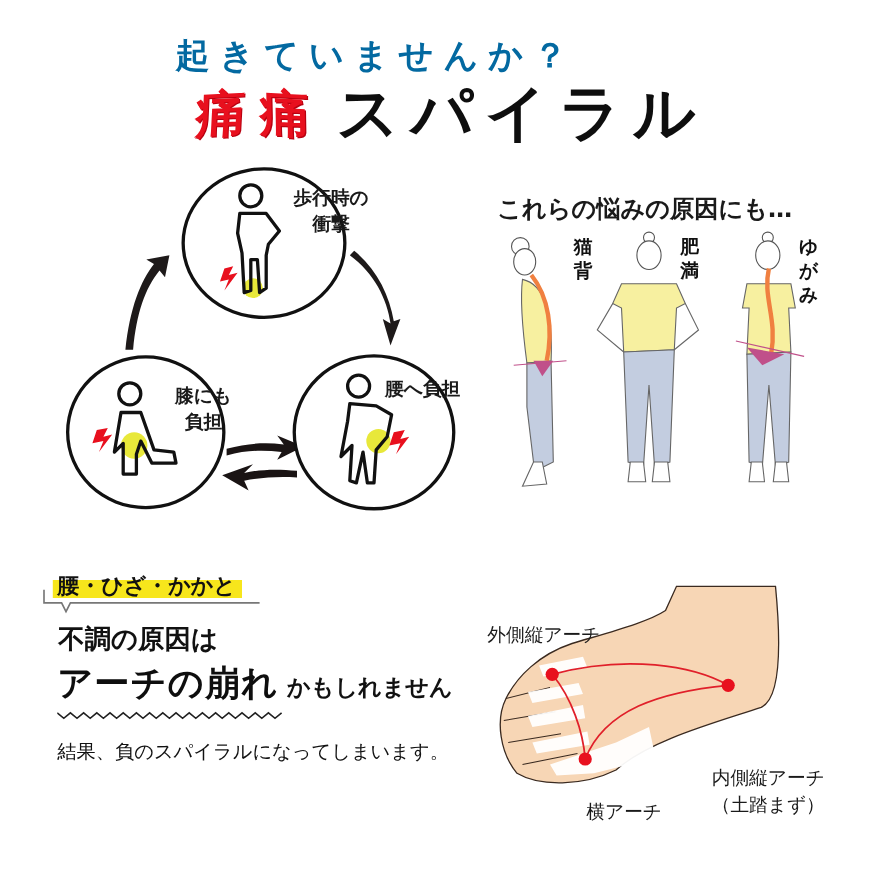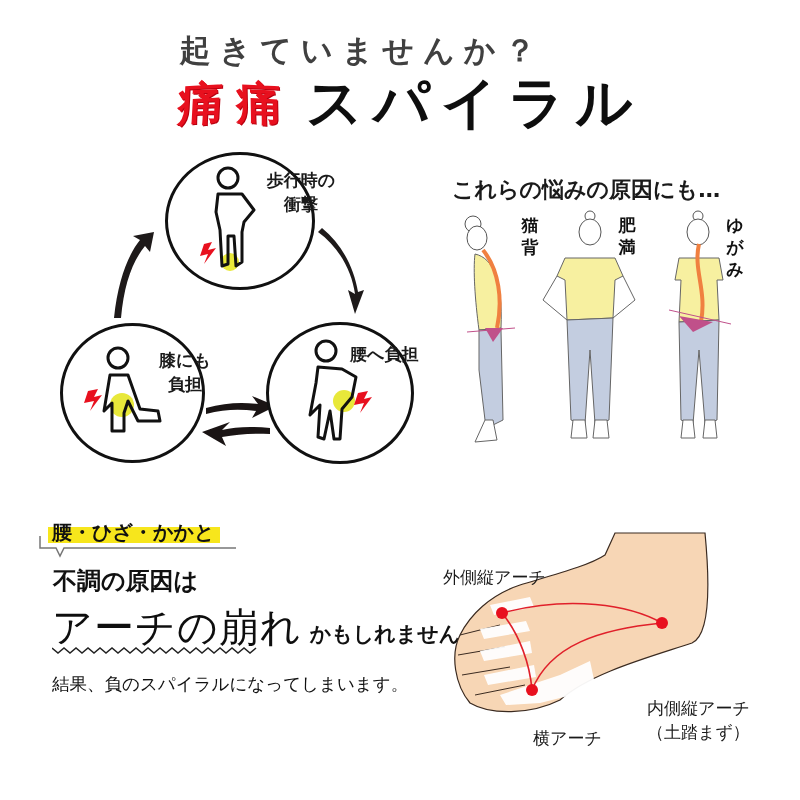--- a/index.html
+++ b/index.html
@@ -4,21 +4,21 @@
   <style>
     * { margin: 0; padding: 0; box-sizing: border-box; }
     html, body { width: 800px; height: 800px; background: #ffffff; overflow: hidden; }
     body { position: relative; font-family: "DejaVu Sans", sans-serif; color: #111; }
 
     .abs { position: absolute; }
 
     
     .subtitle {
       left: 0; top: 30px; width: 684px; text-align: center;
-      font-size: 31px; font-weight: bold; letter-spacing: 9px; color: #404040; margin-left: 20px;
+      font-size: 31px; font-weight: bold; letter-spacing: 9px; color: #0369a1;
     }
     .main-title {
       left: 178px; top: 74px; height: 60px; display: flex; align-items: center;
     }
     .pain-kanji {
       color: #e8101e; font-size: 46px; font-weight: bold; margin-right: 12px;
       transform: skewX(-6deg) rotate(-3deg); display: inline-block;
       text-shadow: 1px 1px 0 #b80010;
     }
     .pain-kanji.k2 { transform: skewX(4deg) rotate(3deg); margin-right: 24px; }
@@ -41,21 +41,21 @@
     }
 
     
     .tag-label {
       left: 48px; top: 519px; font-size: 20px; font-weight: bold; color: #111;
       background: linear-gradient(to bottom, transparent 30%, #f7e61c 30%, #f7e61c 90%, transparent 90%);
       padding: 0 6px 0 4px;
     }
     .headline-1 { left: 53px; top: 565px; font-size: 24px; font-weight: bold; color: #111; }
     .headline-2 { left: 52px; top: 600px; display: flex; align-items: baseline; }
-    .headline-2 .big { font-size: 40px; font-weight: normal; letter-spacing: 1px; color: #0e0e0e; }
+    .headline-2 .big { font-size: 32px; font-weight: bold; letter-spacing: 1px; color: #0e0e0e; }
     .headline-2 .small { font-size: 21px; font-weight: bold; margin-left: 8px; color: #111; }
     .body-text {
       left: 52px; top: 669px; width: 380px; font-size: 17.5px; line-height: 30px; color: #111;
     }
 
     
     .foot-label { font-size: 17px; color: #1a1a1a; }
   </style>
 </head>
 <body>

